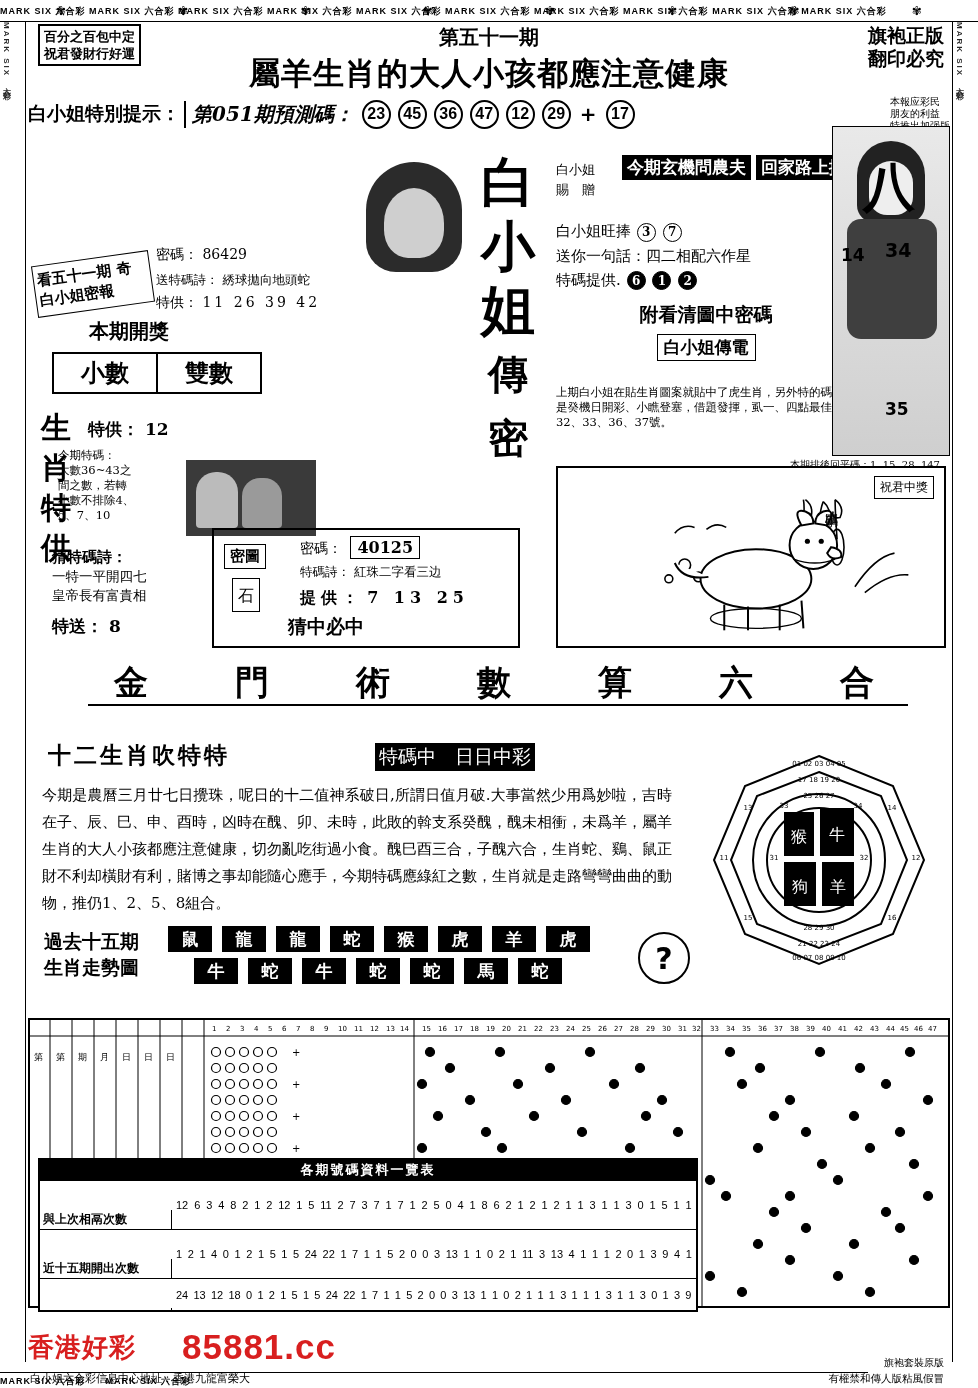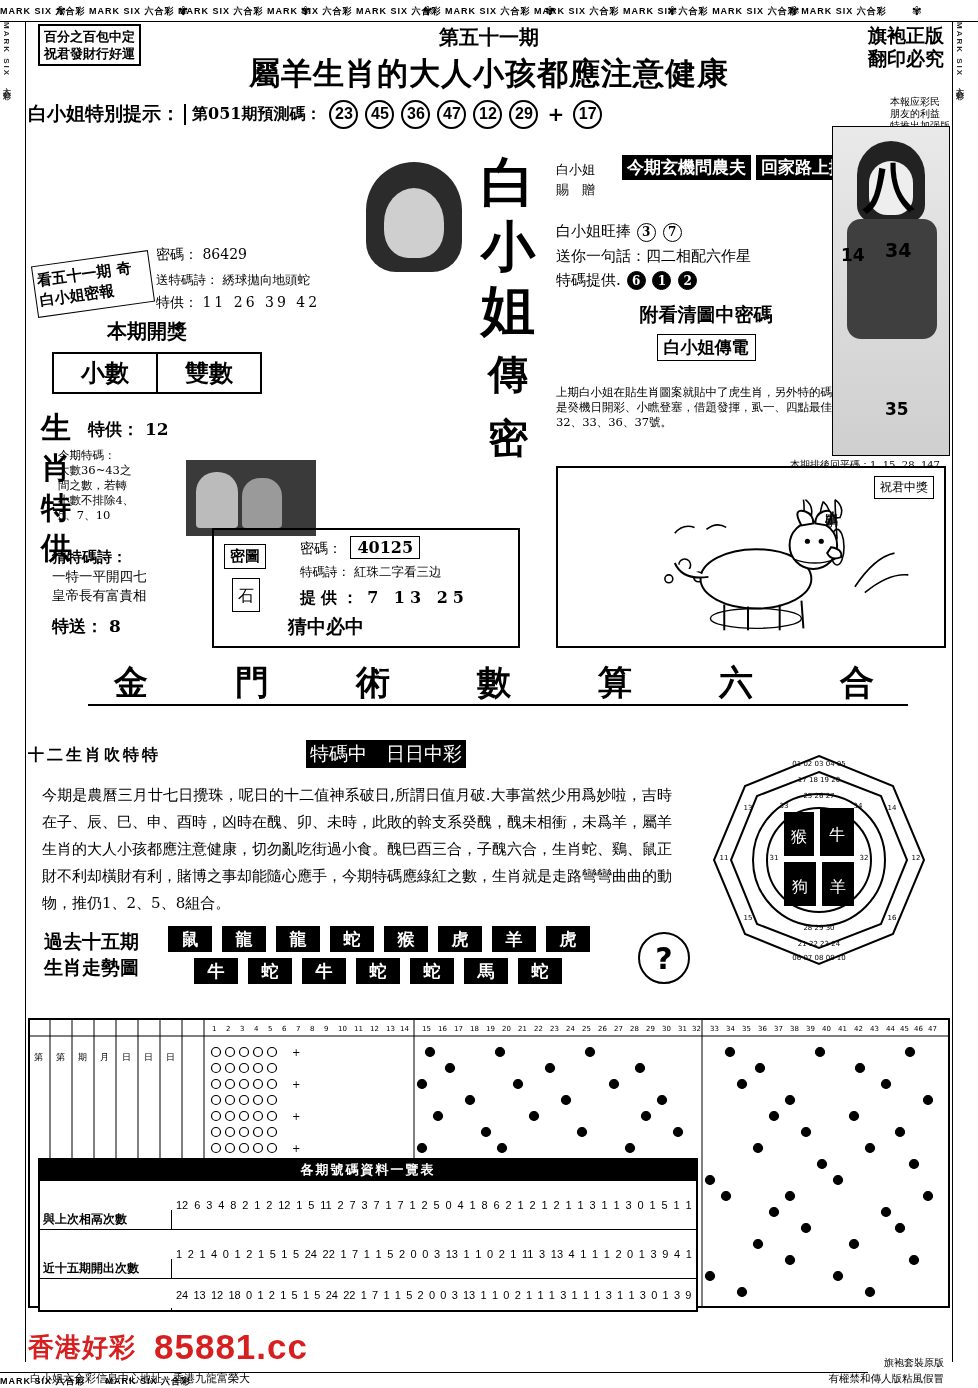--- a/index.html
+++ b/index.html
@@ -102,27 +102,28 @@
     display: flex;
     align-items: center;
   }
   .pred-label {
     font-size: 19px;
     font-weight: bold;
     font-family: "DejaVu Serif", serif;
     white-space: nowrap;
   }
   .pred-label2 {
-    font-size: 16px;
+    font-size: 20px;
     font-weight: bold;
     font-family: "DejaVu Serif", serif;
     border-left: 2px solid #000;
     padding-left: 6px;
     margin-left: 4px;
     white-space: nowrap;
+    font-style: italic;
   }
   .balls { display: flex; align-items: center; gap: 7px; margin-left: 8px; }
   .ball {
     width: 29px; height: 29px;
     border: 2px solid #000;
     border-radius: 50%;
     font-size: 16px;
     font-weight: bold;
     display: flex; align-items: center; justify-content: center;
     font-family: "Liberation Sans", sans-serif;
@@ -168,21 +169,21 @@
     border: 1.5px solid #000;
     transform: rotate(-8deg);
     font-size: 15px;
     font-weight: bold;
     font-family: "DejaVu Serif", serif;
     padding: 4px 3px;
     line-height: 20px;
   }
   .codeline { position:absolute; font-size: 14px; font-family:"DejaVu Serif", serif; }
   .blk-kai {
-    position:absolute; top:318px; left:107px;
+    position:absolute; top:318px; left:89px;
     font-size: 20px; font-weight: bold; font-family:Liberation Sans, sans-serif;
   }
   .twobox {
     position: absolute; top: 352px; left: 52px;
     width: 210px; height: 42px;
     border: 2px solid #000;
     display: flex;
   }
   .twobox > div {
     flex: 1; display:flex; align-items:center; justify-content:center;
@@ -299,21 +300,21 @@
   }
   .banner .txt {
     position:absolute; top:0; left:86px; width:760px;
     display:flex; justify-content:space-between;
     font-size:34px; font-weight:bold; font-family:"DejaVu Serif", serif;
   }
   .banner .rule { position:absolute; top:44px; left:60px; width:820px; border-top:2px solid #000;}
 
   
   .zsec { position:absolute; top:740px; left:28px; width:922px; height:270px; }
-  .zhead { font-size:16px; font-weight:bold; font-family:Liberation Serif, serif; letter-spacing:3px; }
+  .zhead { font-size:23px; font-weight:bold; font-family:Liberation Serif, serif; letter-spacing:3px;margin-left:20px; }
   .zhead-inv { display:inline-block; background:#000; color:#fff; padding:1px 4px; margin-left:140px; font-size:19px;}
   .zbody {
     position:absolute; top:42px; left:14px; width:630px;
     font-size:15px; line-height:27px; font-family:"DejaVu Serif", serif;
     text-align:justify;
   }
   .trend-label {
     position:absolute; top:188px; left:16px; width:110px;
     font-size:19px; font-weight:bold; line-height:26px; font-family:"DejaVu Serif", serif;
   }
@@ -353,21 +354,21 @@
   }
   .btable .rl {
     width:132px; font-size:12px; font-weight:bold; padding:1px 3px;
     font-family:"DejaVu Serif", serif; border-right:1px solid #000;margin-top:29px;
   }
   .btable .nums { flex:1; display:flex; justify-content:space-between; padding:1px 4px; }
 
   
   .redline {
     position:absolute; bottom:22px; left:28px; width:922px; height:38px;
-    display:flex; align-items:center;
+    display:flex; align-items:center;gap:28px;
   }
   .redbrand {
     color:#d81f1f; font-size:26px; font-weight:bold;
     font-family:"DejaVu Serif", serif; letter-spacing:1px;
   }
   .rednum {
     color:#d81f1f; font-size:35px; font-weight:bold; margin-left:18px;
     font-family:"Liberation Sans", sans-serif; letter-spacing:1px;
   }
   .footnote {

